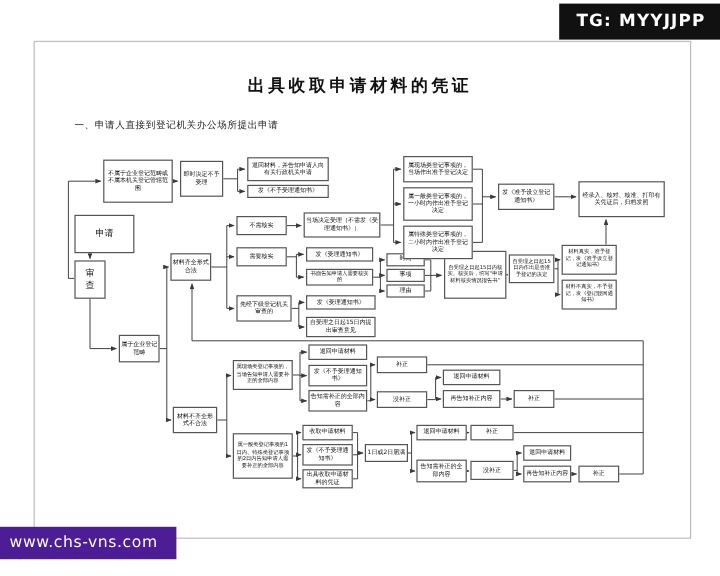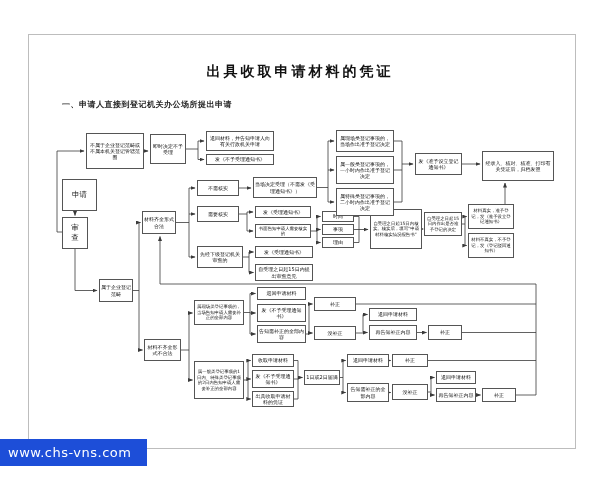--- a/index.html
+++ b/index.html
@@ -3,31 +3,31 @@
 <meta charset="utf-8">
 <style>
   html,body { margin:0; padding:0; background:#fff; }
   #canvas { position:relative; width:600px; height:480px; background:#fff; overflow:hidden;
             font-family:"DejaVu Sans","Liberation Sans",sans-serif; }
   #page-frame { position:absolute; left:28px; top:34px; width:546px; height:413px;
                 border:1px solid #bdbdbd; background:#fff; }
   #chart-title { position:absolute; left:0; top:63px; width:600px; text-align:center;
                  font-family:"DejaVu Serif","Liberation Serif",serif; font-weight:bold;
                  font-size:14px; letter-spacing:3px; color:#111; }
-  #section-heading { position:absolute; left:62px; top:99px; font-size:8px; font-weight:bold;
+  #section-heading { position:absolute; left:62px; top:99px; font-size:8px; font-weight:normal;
                      color:#222; letter-spacing:0.5px; }
   svg.wires { position:absolute; left:0; top:0; pointer-events:none; }
   .nd { position:absolute; border:1px solid #555; background:#fff; color:#111;
         font-size:5px; line-height:1.25; display:flex; align-items:center; justify-content:center;
         text-align:center; padding:1px; box-sizing:border-box; }
   .sm { font-size:4.4px; }
   .v  { font-size:7.5px; line-height:1.35; word-break:break-all; padding:2px 7px; }
   .badge-tr { position:absolute; top:3px; right:0; background:#111; color:#fff;
               font-size:14px; font-weight:bold; padding:7px 12px 7px 14px; letter-spacing:1px; }
-  .badge-bl { position:absolute; bottom:14px; left:0; background:#1d4ed8; color:#fff;
+  .badge-bl { position:absolute; bottom:14px; left:0; background:#4c1d95; color:#fff;
               font-size:13px; padding:6px 16px 6px 8px; letter-spacing:0.5px; }
 </style>
 </head>
 <body>
 
 <div id="canvas">
   <div id="page-frame"></div>
 
   <div id="chart-title">出具收取申请材料的凭证</div>
   <div id="section-heading">一、申请人直接到登记机关办公场所提出申请</div>
@@ -110,21 +110,21 @@
       <path d="M343 392.5 L345.8 392.5"></path>
       <path d="M389 360.5 L390.8 360.5"></path>
       <path d="M389 392.5 L390.8 392.5"></path>
       <path d="M431 377.5 L434.5 377.5"></path>
       <path d="M431 395 L434.5 395"></path>
       <path d="M476 395 L480.5 395"></path>
       <path d="M160 284 L160 236.5"></path>
     </g>
   </svg>
 
-  <div class="nd v" style="left:62px;top:179px;width:35px;height:32px">申请</div>
+  <div class="nd v" style="left:62px;top:179px;width:50px;height:32px">申请</div>
   <div class="nd v" style="left:62px;top:217px;width:26px;height:32px">审查</div>
   <div class="nd" style="left:86px;top:133px;width:58px;height:36px">不属于企业登记范畴或不属本机关登记管辖范围</div>
   <div class="nd" style="left:150px;top:134px;width:36px;height:30px">即时决定不予受理</div>
   <div class="nd" style="left:206px;top:131px;width:68px;height:20px">退回材料，并告知申请人向有关行政机关申请</div>
   <div class="nd" style="left:206px;top:154px;width:68px;height:11px">发《不予受理通知书》</div>
   <div class="nd" style="left:99px;top:279px;width:34px;height:23px">属于企业登记范畴</div>
   <div class="nd" style="left:142px;top:211px;width:34px;height:23px">材料齐全形式合法</div>
   <div class="nd" style="left:144px;top:339px;width:37px;height:22px">材料不齐全形式不合法</div>
   <div class="nd" style="left:197px;top:180px;width:42px;height:16px">不需核实</div>
   <div class="nd" style="left:253px;top:177px;width:64px;height:21px">当场决定受理（不需发《受理通知书》）</div>
@@ -161,14 +161,15 @@
   <div class="nd" style="left:252px;top:391px;width:42px;height:16px">出具收取申请材料的凭证</div>
   <div class="nd" style="left:304px;top:370px;width:36px;height:15px">1日或2日届满</div>
   <div class="nd" style="left:347px;top:354px;width:42px;height:13px">退回申请材料</div>
   <div class="nd" style="left:347px;top:383px;width:42px;height:19px">告知需补正的全部内容</div>
   <div class="nd" style="left:392px;top:354px;width:36px;height:13px">补正</div>
   <div class="nd" style="left:392px;top:384px;width:36px;height:16px">没补正</div>
   <div class="nd" style="left:436px;top:371px;width:40px;height:13px">退回申请材料</div>
   <div class="nd" style="left:436px;top:388px;width:40px;height:14px">再告知补正内容</div>
   <div class="nd" style="left:482px;top:388px;width:34px;height:14px">补正</div>
 
+  <div class="badge-tr">TG: MYYJJPP</div>
   <div class="badge-bl">www.chs-vns.com</div>
 </div>
 
 </body></html>

